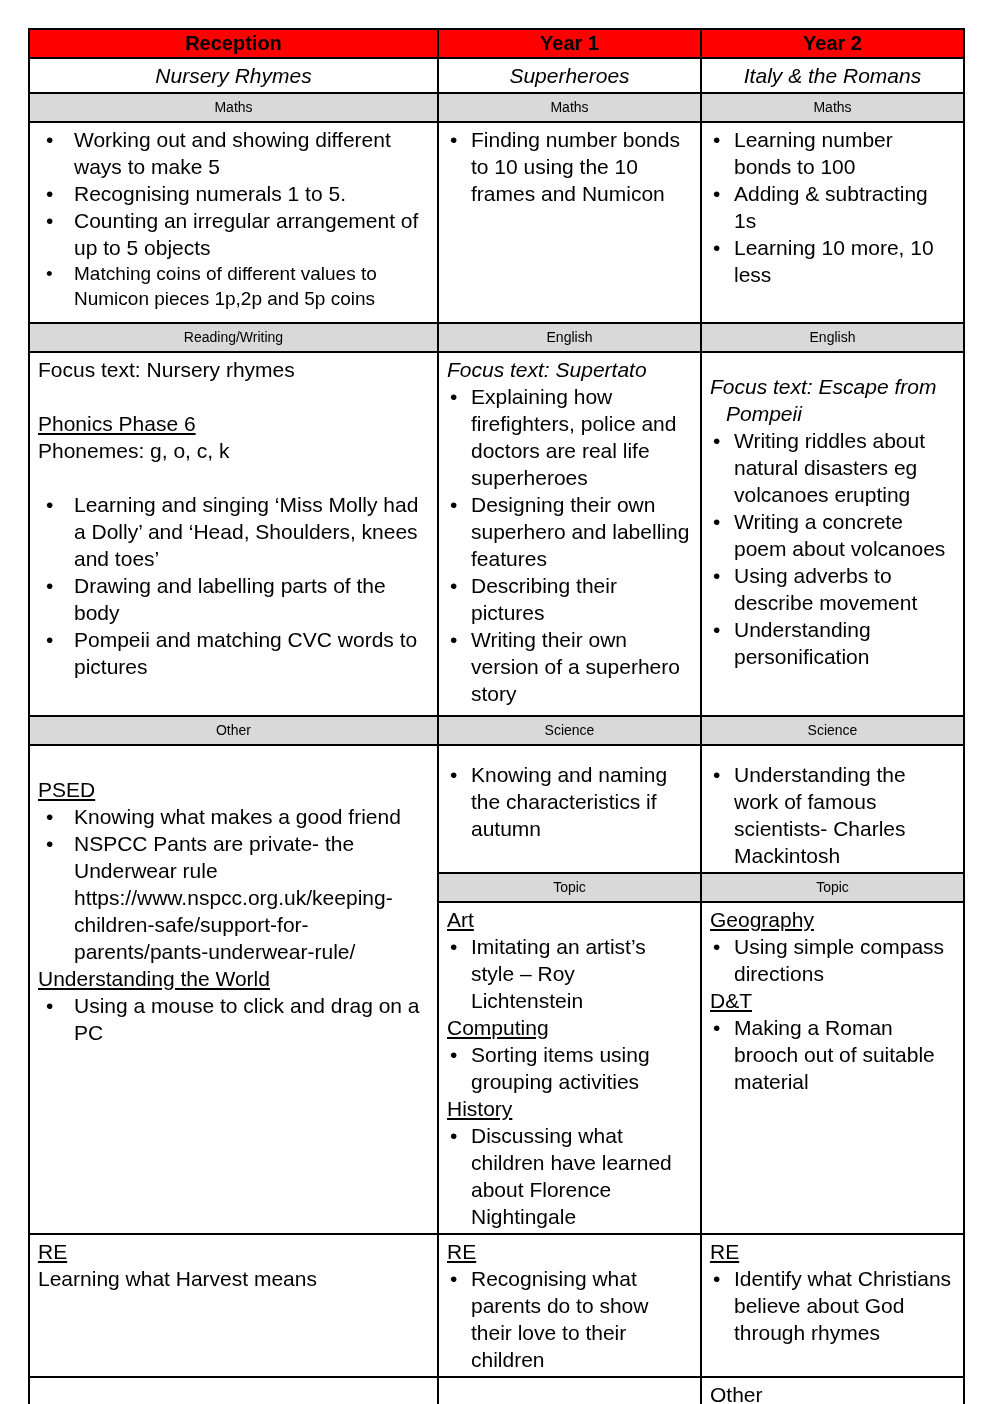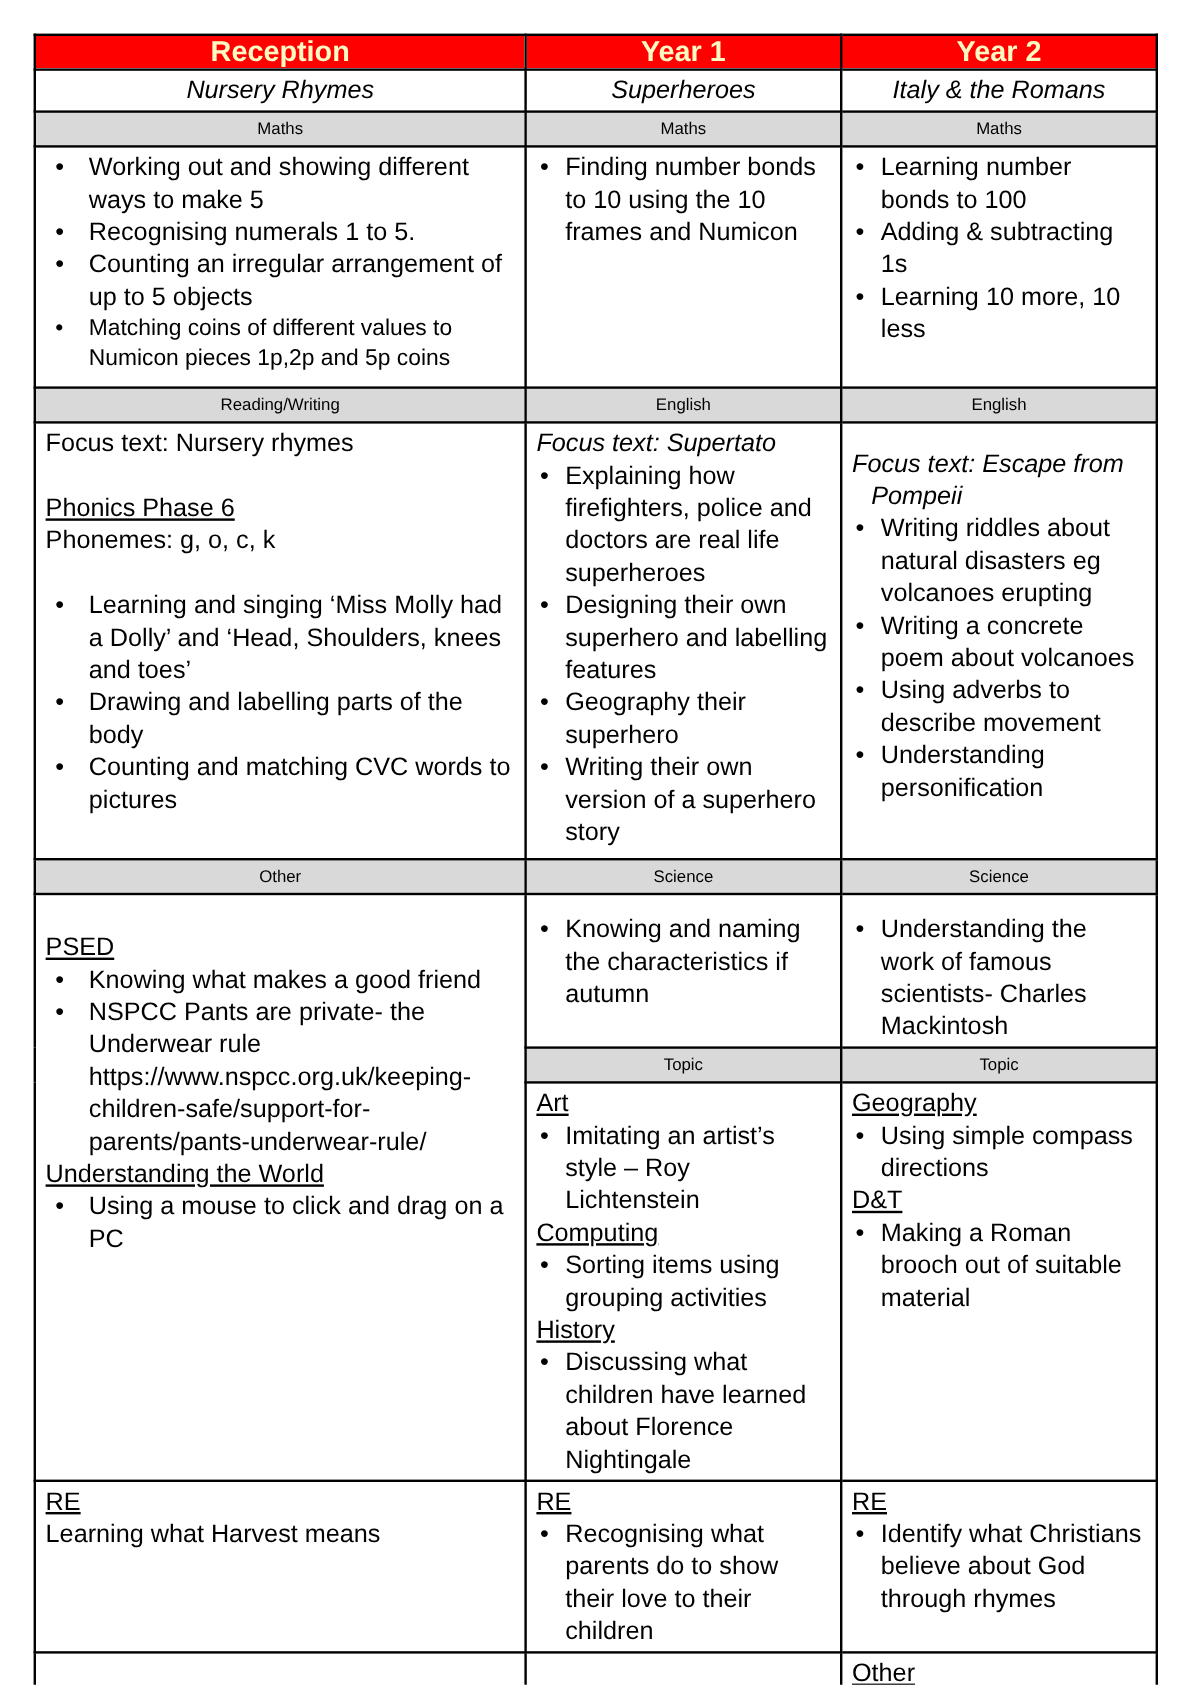--- a/index.html
+++ b/index.html
@@ -14,23 +14,23 @@
   }
   td{
     border:2px solid #000;
     vertical-align:top;
     padding:3px 8px 3px 8px;
     font-size:21px;line-height:27px;
     overflow:hidden;
   }
   
   td.red{
-    background:#ff0000;color:#fef9c3;font-weight:bold;
+    background:#ff0000;color:#000000;font-weight:bold;
     text-align:center;vertical-align:middle;padding:0 4px;
-    font-size:24px;
+    font-size:20px;
   }
   td.theme{
     font-style:italic;text-align:center;vertical-align:middle;
     padding:1px 20px;
   }
   td.sec{
     background:#d9d9d9;text-align:center;vertical-align:middle;
     padding:0 4px;font-size:14px;
   }
   
@@ -155,38 +155,38 @@
               <div class="bullet-row">
                 <span class="dot">•</span>
                 <span class="txt">Learning and singing ‘Miss Molly had a Dolly’ and ‘Head, Shoulders, knees and toes’</span>
               </div>
               <div class="bullet-row">
                 <span class="dot">•</span>
                 <span class="txt">Drawing and labelling parts of the body</span>
               </div>
               <div class="bullet-row">
                 <span class="dot">•</span>
-                <span class="txt">Counting and matching CVC words to pictures</span>
+                <span class="txt">Pompeii and matching CVC words to pictures</span>
               </div>
             </div>
     </td>
     <td>
       <div class="focus">Focus text: Supertato</div>
       <div class="bullets tight">
               <div class="bullet-row">
                 <span class="dot">•</span>
                 <span class="txt">Explaining how firefighters, police and doctors are real life superheroes</span>
               </div>
               <div class="bullet-row">
                 <span class="dot">•</span>
                 <span class="txt">Designing their own superhero and labelling features</span>
               </div>
               <div class="bullet-row">
                 <span class="dot">•</span>
-                <span class="txt">Geography their superhero</span>
+                <span class="txt">Describing their pictures</span>
               </div>
               <div class="bullet-row">
                 <span class="dot">•</span>
                 <span class="txt">Writing their own version of a superhero story</span>
               </div>
             </div>
     </td>
     <td>
       <div class="focus focus-hang">Focus text: Escape from Pompeii</div>
       <div class="bullets tight">

